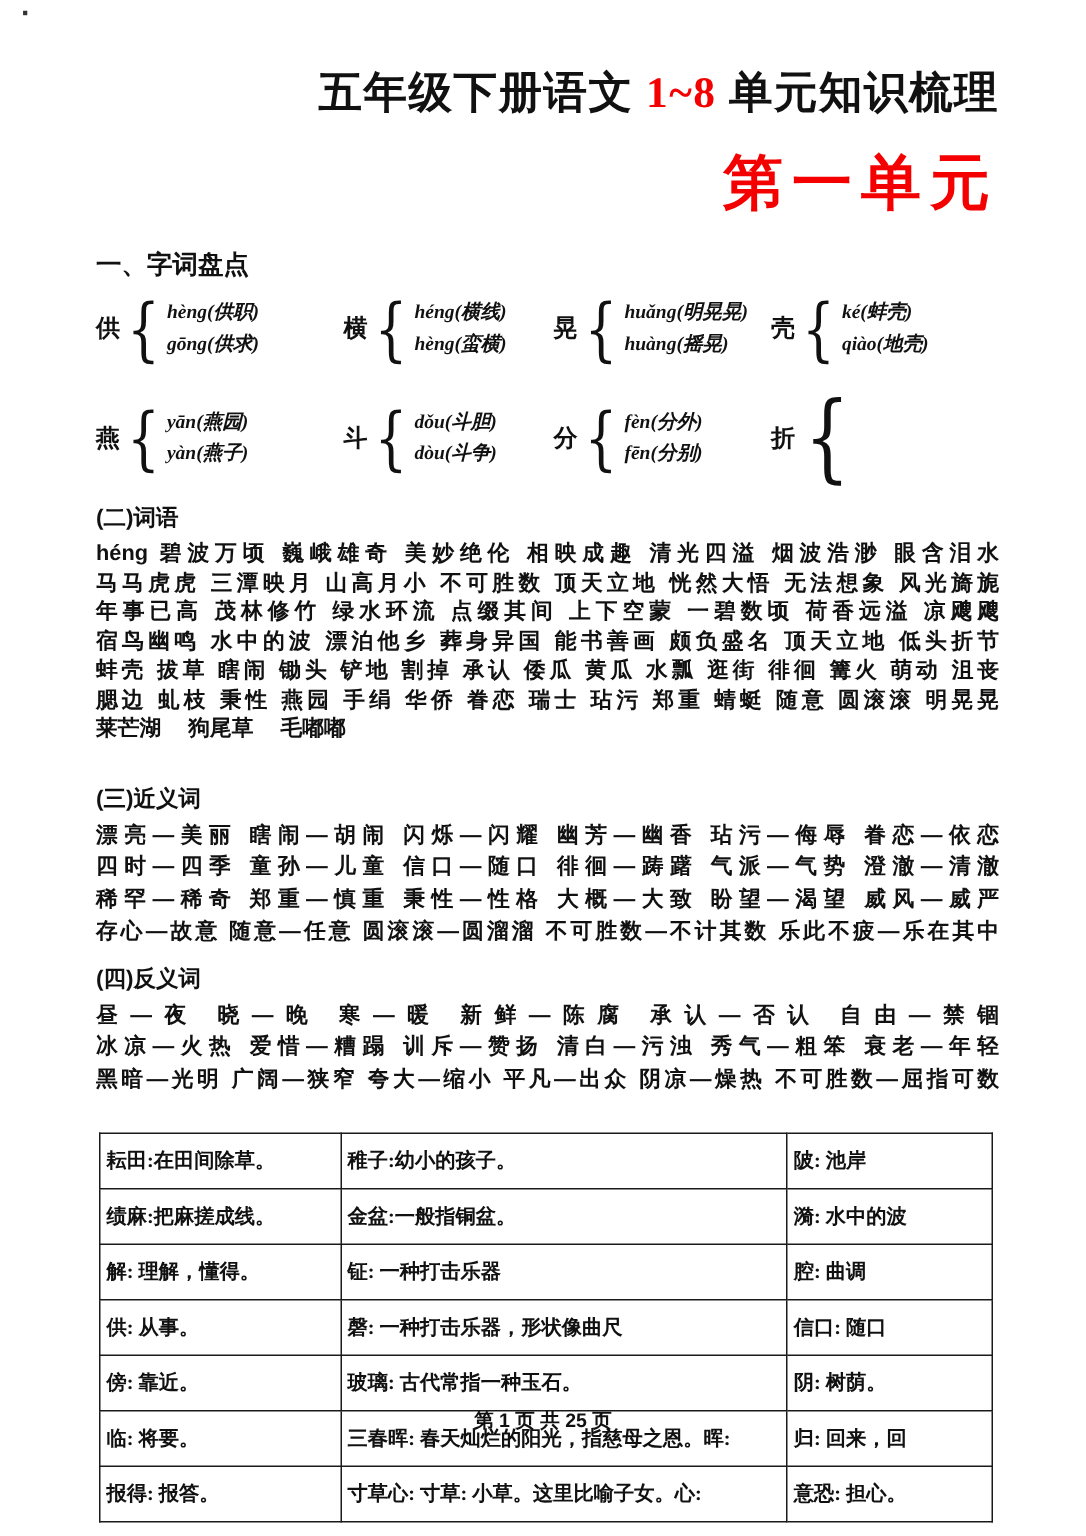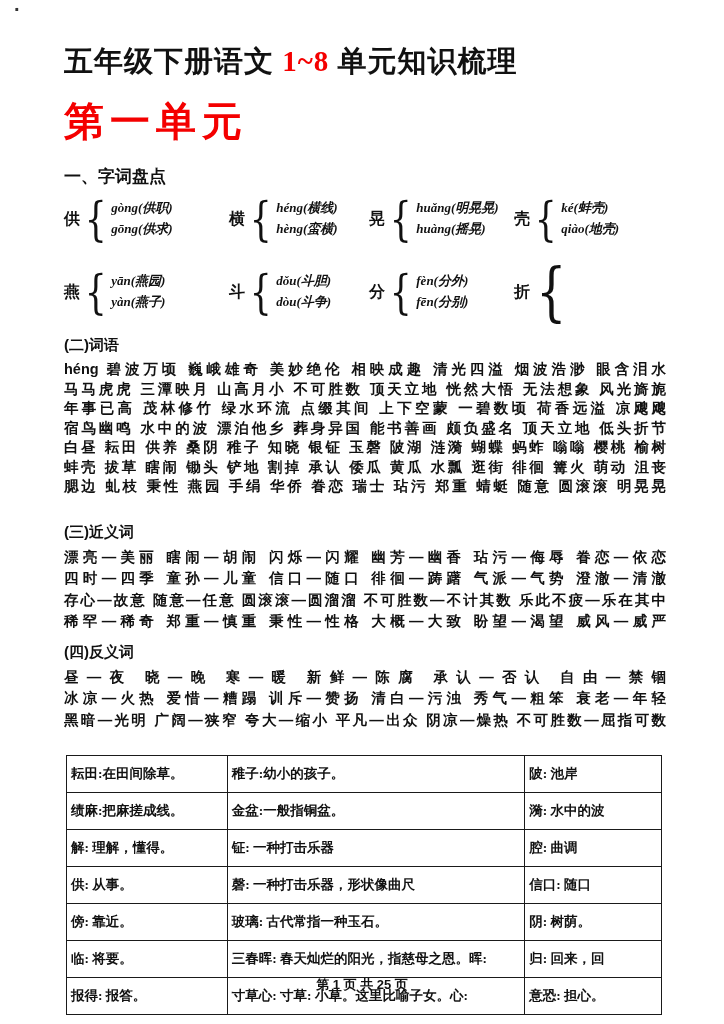--- a/index.html
+++ b/index.html
@@ -11,27 +11,27 @@
     color:#111;
   }
   .page { padding:26px 58px 0 64px; position:relative; }
   .corner-dot {
     position:absolute; top:-2px; left:14px;
     font-size:20px; font-weight:700; color:#333;
   }
   .red { color:var(--accent,#f40000); }
 
   .doc-title {
-    text-align:left;
+    text-align:right;
     font-family:"Liberation Serif","DejaVu Serif",serif;
     font-size:29px; font-weight:900; letter-spacing:1px;
     margin-top:16px;
   }
   .unit-title {
-    text-align:left;
+    text-align:right;
     font-family:"Liberation Serif","DejaVu Serif",serif;
     font-size:40px; font-weight:900; letter-spacing:6px;
     margin:12px 0 16px;
   }
   .sec-heading {
     font-size:17px; font-weight:800; margin:4px 0 8px;
   }
   .sub-heading {
     font-size:15px; font-weight:800; margin:10px 0 5px;
   }
@@ -80,21 +80,21 @@
   }
   .defs td {
     border:1.6px solid #1a1a1a;
     padding:9px 4px;
     font-family:"Liberation Serif","DejaVu Serif",serif;
     font-size:13.5px; font-weight:700;
     height:37px; vertical-align:middle;
     white-space:nowrap; overflow:hidden;
   }
   .footer {
-    position:absolute; left:0; top:976px; width:724px;
+    position:absolute; left:0; top:938px; width:724px;
     text-align:center; font-size:13px; font-weight:800;
   }
 </style>
 </head>
 <body>
 
 <div class="page">
 
   <div class="corner-dot">·</div>
 
@@ -103,21 +103,21 @@
   <h2 class="unit-title red">第一单元</h2>
 
   <div class="sec-heading">一、字词盘点</div>
 
   <div class="pinyin-grid">
 
     <div class="pgroup">
       <span class="pchar">供</span>
       <span class="pbrace b2"></span>
       <span class="pitems">
-        <span class="pitem">gòng(供职)</span>
+        <span class="pitem">hèng(供职)</span>
         <span class="pitem">gōng(供求)</span>
       </span>
     </div>
 
     <div class="pgroup">
       <span class="pchar">横</span>
       <span class="pbrace b2"></span>
       <span class="pitems">
         <span class="pitem">héng(横线)</span>
         <span class="pitem">hèng(蛮横)</span>
@@ -175,31 +175,31 @@
     </div>
 
   </div>
 
   <div class="sub-heading">(二)词语</div>
   <div class="word-block">
     <div class="word-row">héng 碧波万顷 巍峨雄奇 美妙绝伦 相映成趣 清光四溢 烟波浩渺 眼含泪水</div>
     <div class="word-row">马马虎虎 三潭映月 山高月小 不可胜数 顶天立地 恍然大悟 无法想象 风光旖旎</div>
     <div class="word-row">年事已高 茂林修竹 绿水环流 点缀其间 上下空蒙 一碧数顷 荷香远溢 凉飕飕</div>
     <div class="word-row">宿鸟幽鸣 水中的波 漂泊他乡 葬身异国 能书善画 颇负盛名 顶天立地 低头折节</div>
-    <div class="word-row">白昼 耘田 供养 桑阴 稚子 知晓 银钲 玉磬 陂湖 涟漪 蝴蝶 蚂蚱 嗡嗡 樱桃 榆树</div>
     <div class="word-row">蚌壳 拔草 瞎闹 锄头 铲地 割掉 承认 倭瓜 黄瓜 水瓢 逛街 徘徊 篝火 萌动 沮丧</div>
     <div class="word-row">腮边 虬枝 秉性 燕园 手绢 华侨 眷恋 瑞士 玷污 郑重 蜻蜓 随意 圆滚滚 明晃晃</div>
+    <div class="word-row short">莱芒湖 狗尾草 毛嘟嘟</div>
   </div>
 
   <div class="sub-heading">(三)近义词</div>
   <div class="pair-block">
     <div class="pair-row">漂亮—美丽 瞎闹—胡闹 闪烁—闪耀 幽芳—幽香 玷污—侮辱 眷恋—依恋</div>
     <div class="pair-row">四时—四季 童孙—儿童 信口—随口 徘徊—踌躇 气派—气势 澄澈—清澈</div>
+    <div class="pair-row">稀罕—稀奇 郑重—慎重 秉性—性格 大概—大致 盼望—渴望 威风—威严</div>
     <div class="pair-row">存心—故意 随意—任意 圆滚滚—圆溜溜 不可胜数—不计其数 乐此不疲—乐在其中</div>
-    <div class="pair-row">稀罕—稀奇 郑重—慎重 秉性—性格 大概—大致 盼望—渴望 威风—威严</div>
   </div>
 
   <div class="sub-heading">(四)反义词</div>
   <div class="pair-block">
     <div class="pair-row">昼—夜 晓—晚 寒—暖 新鲜—陈腐 承认—否认 自由—禁锢</div>
     <div class="pair-row">冰凉—火热 爱惜—糟蹋 训斥—赞扬 清白—污浊 秀气—粗笨 衰老—年轻</div>
     <div class="pair-row">黑暗—光明 广阔—狭窄 夸大—缩小 平凡—出众 阴凉—燥热 不可胜数—屈指可数</div>
   </div>
 
   <table class="defs">

